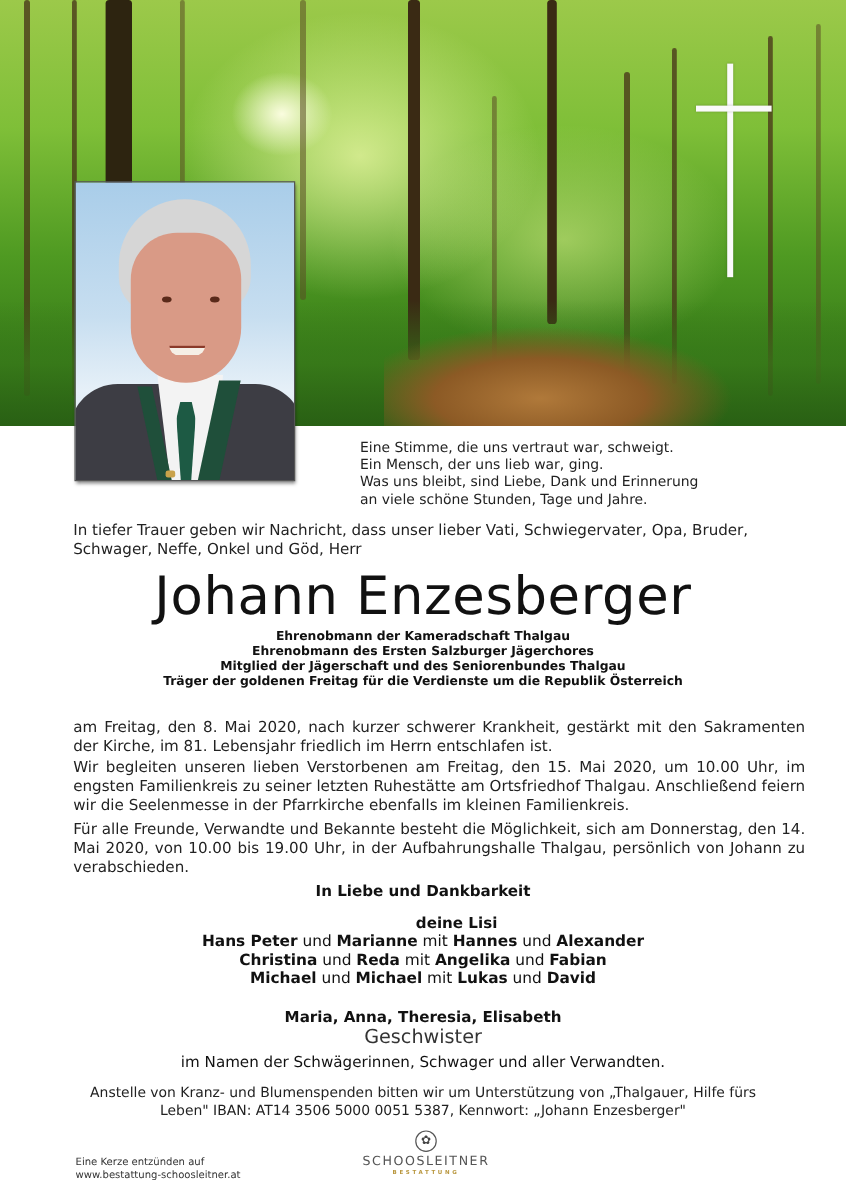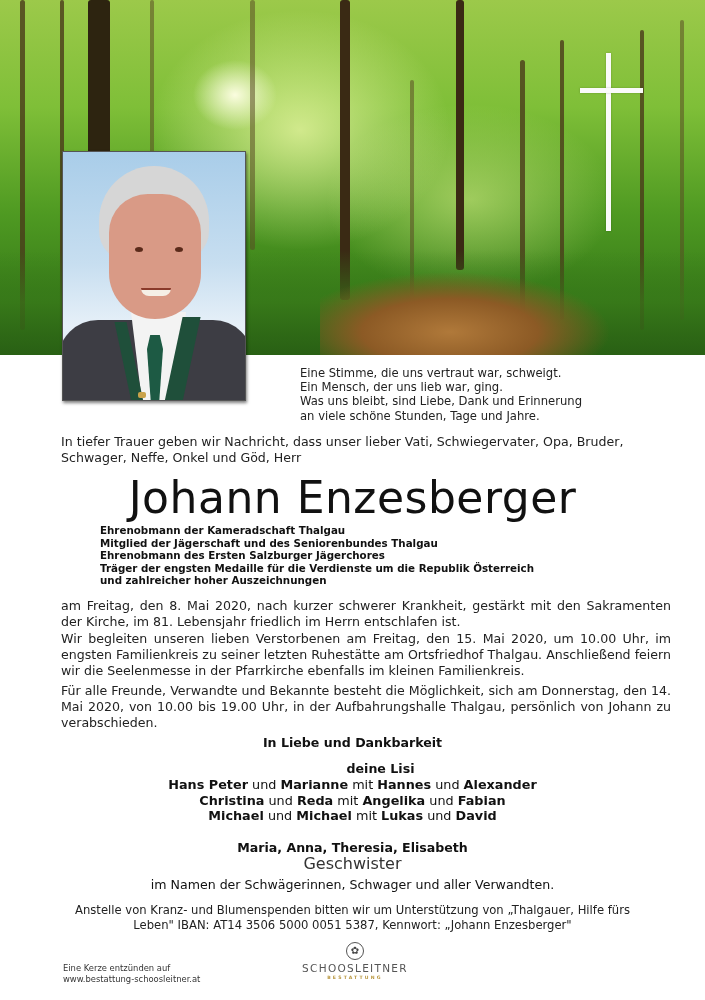--- a/index.html
+++ b/index.html
@@ -31,21 +31,21 @@
   .p-jacket { position:absolute; left:-5px; top:168px; width:195px; height:100px; background:#3d3d44; border-radius:40px 40px 0 0; }
   .p-shirt { position:absolute; left:68px; top:160px; width:55px; height:90px; background:#f3f3f3; clip-path:polygon(0 0,100% 0,80% 100%,20% 100%); }
   .p-lapel { position:absolute; left:110px; top:165px; width:18px; height:90px; background:#1f4f3a; transform:skewX(-12deg); }
   .p-lapel2 { position:absolute; left:60px; top:170px; width:12px; height:80px; background:#1f4f3a; transform:skewX(12deg); }
   .p-tie { position:absolute; left:84px; top:183px; width:16px; height:70px; background:#1d5a44; clip-path:polygon(20% 0,80% 0,100% 20%,75% 100%,25% 100%,0 20%); }
   .p-pin { position:absolute; left:75px; top:240px; width:8px; height:6px; background:#c9a24a; border-radius:2px; }
 
   .verse { position:absolute; left:300px; top:366px; width:340px; text-align:left; font-size:11.6px; line-height:14.2px; color:#222; }
   .intro { position:absolute; left:61px; top:434px; width:600px; font-size:12.6px; line-height:16px; color:#222; }
   .name { position:absolute; left:0; top:470px; width:705px; text-align:center; font-size:44px; font-weight:400; letter-spacing:0.5px; color:#111; line-height:56px; }
-  .titles { position:absolute; left:100px; top:524px; width:505px; font-size:10.3px; line-height:12.6px; font-weight:bold; color:#111; }
+  .titles { position:absolute; left:100px; top:524px; width:505px; text-align:center; font-size:10.3px; line-height:12.6px; font-weight:bold; color:#111; }
   .para { position:absolute; left:61px; width:610px; font-size:12.6px; line-height:16px; color:#222; text-align:justify; }
   .p1 { top:598px; } .p2 { top:631px; } .p3 { top:683px; }
   .center { position:absolute; left:0; width:705px; text-align:center; color:#111; }
   .thanks { top:735px; font-size:12.6px; font-weight:bold; }
   .sig { top:761px; font-size:12.6px; font-weight:bold;padding-left:28px; }
   .fam { top:777px; font-size:12.8px; line-height:15.5px; }
   .fam b { font-weight:bold; }
   .fam .sub { font-size:11.5px; color:#333; }
   .sib { top:840px; font-size:12.6px; line-height:15.5px; }
   .relatives { top:877px; font-size:12.6px; }
@@ -98,24 +98,23 @@
   <div>Was uns bleibt, sind Liebe, Dank und Erinnerung</div>
   <div>an viele schöne Stunden, Tage und Jahre.</div>
 </div>
 
 <div class="intro">In tiefer Trauer geben wir Nachricht, dass unser lieber Vati, Schwiegervater, Opa, Bruder, Schwager, Neffe, Onkel und Göd, Herr</div>
 
 <div class="name">Johann Enzesberger</div>
 
 <div class="titles">
   <div>Ehrenobmann der Kameradschaft Thalgau</div>
+  <div>Ehrenobmann des Ersten Salzburger Jägerchores</div>
   <div>Mitglied der Jägerschaft und des Seniorenbundes Thalgau</div>
-  <div>Ehrenobmann des Ersten Salzburger Jägerchores</div>
-  <div>Träger der engsten Medaille für die Verdienste um die Republik Österreich</div>
-  <div>und zahlreicher hoher Auszeichnungen</div>
+  <div>Träger der goldenen Freitag für die Verdienste um die Republik Österreich</div>
 </div>
 
 <div class="para p1">am Freitag, den 8. Mai 2020, nach kurzer schwerer Krankheit, gestärkt mit den Sakramenten der Kirche, im 81. Lebensjahr friedlich im Herrn entschlafen ist.</div>
 <div class="para p2">Wir begleiten unseren lieben Verstorbenen am Freitag, den 15. Mai 2020, um 10.00 Uhr, im engsten Familienkreis zu seiner letzten Ruhestätte am Ortsfriedhof Thalgau. Anschließend feiern wir die Seelenmesse in der Pfarrkirche ebenfalls im kleinen Familienkreis.</div>
 <div class="para p3">Für alle Freunde, Verwandte und Bekannte besteht die Möglichkeit, sich am Donnerstag, den 14. Mai 2020, von 10.00 bis 19.00 Uhr, in der Aufbahrungshalle Thalgau, persönlich von Johann zu verabschieden.</div>
 
 <div class="center thanks">In Liebe und Dankbarkeit</div>
 <div class="center sig">deine Lisi</div>
 
 <div class="center fam">

